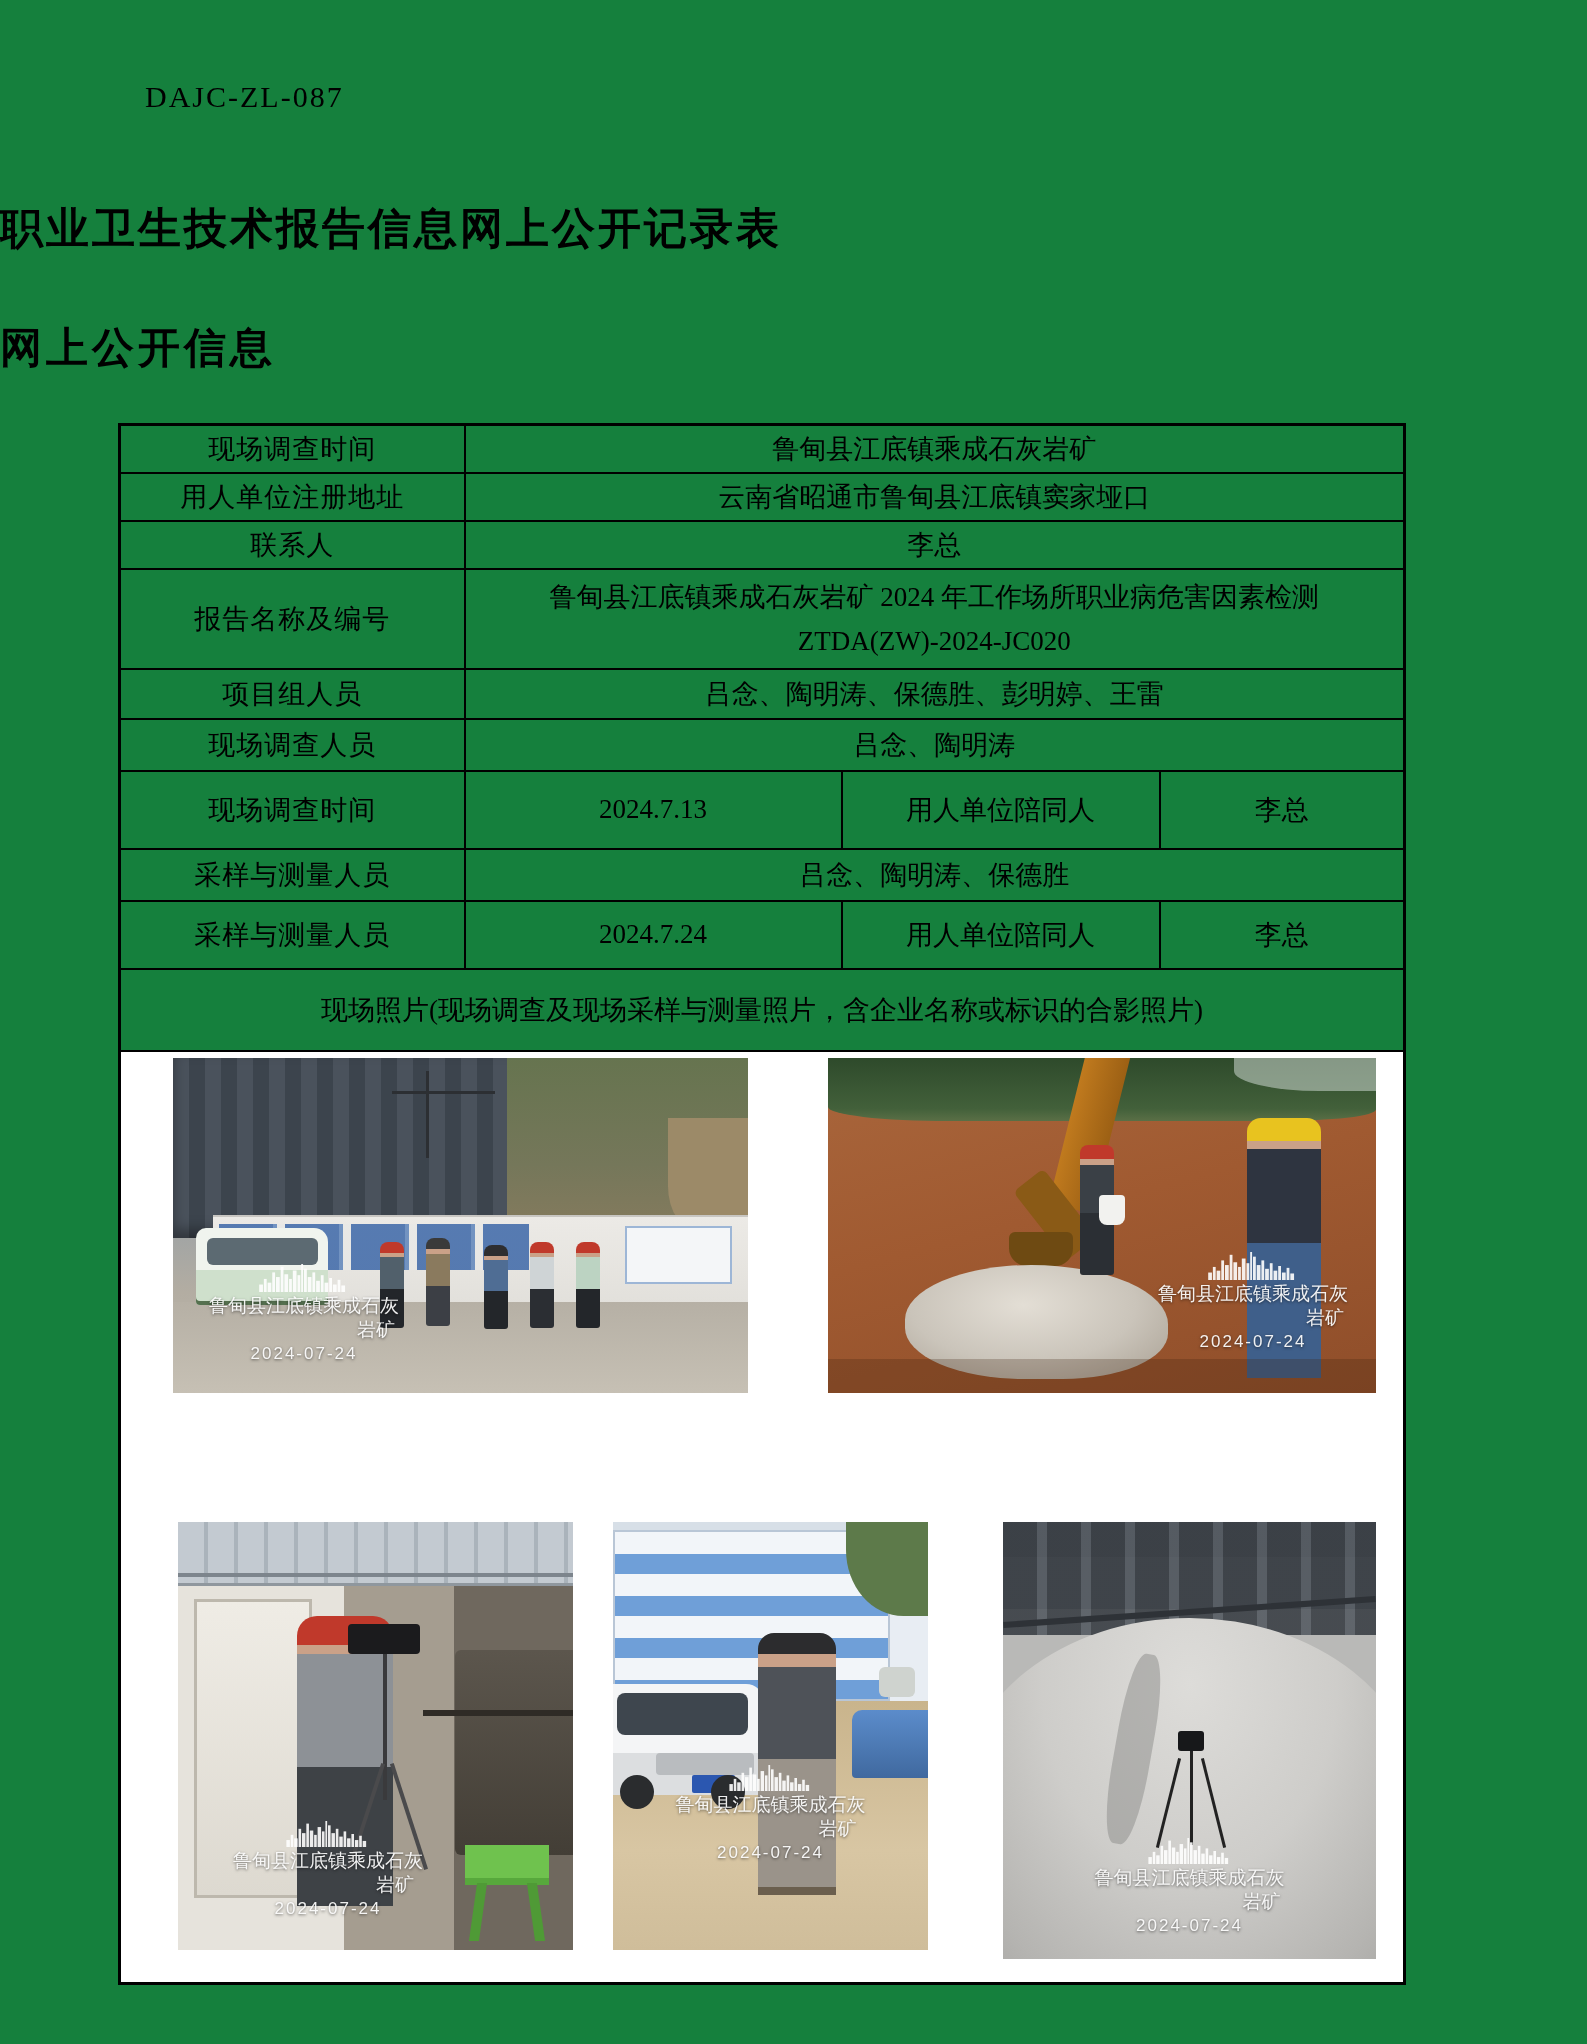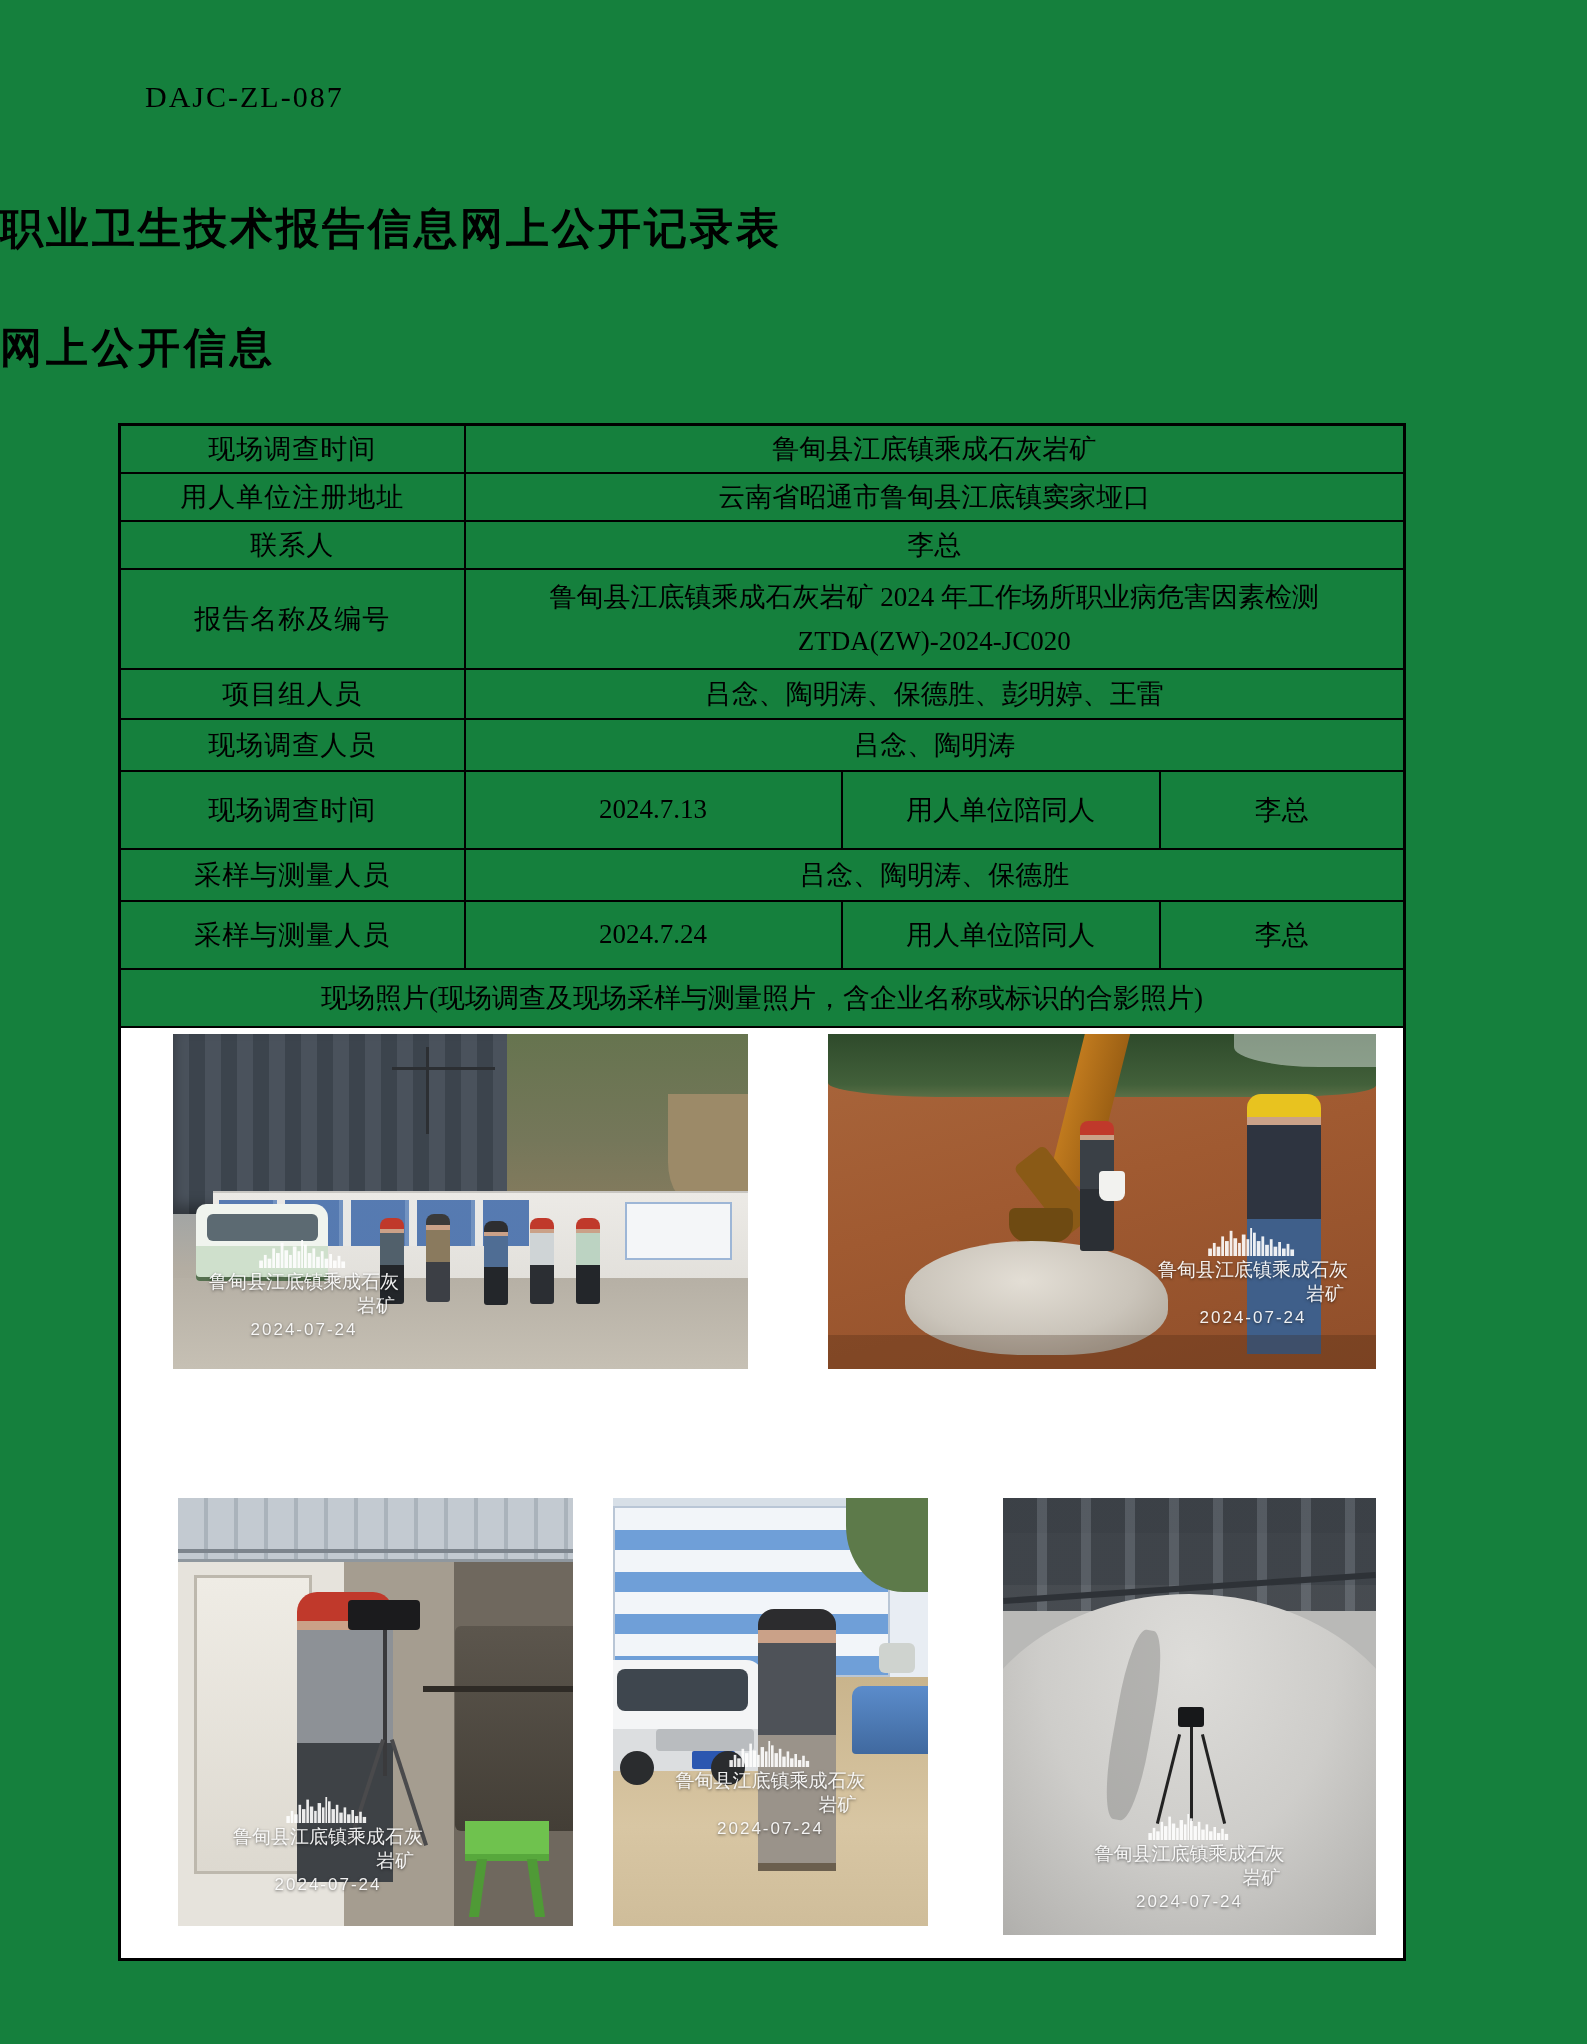--- a/index.html
+++ b/index.html
@@ -8,21 +8,21 @@
   .page { position:relative; width:1587px; height:2044px; background:#15803d; overflow:hidden; }
 
   .doc-code { position:absolute; left:145px; top:80px; font-size:30px; letter-spacing:2px; font-family:"Liberation Serif",serif; }
   .doc-title { position:absolute; left:0; top:200px; width:100%; font-size:43px; font-weight:bold; letter-spacing:3px; }
   .doc-subtitle { position:absolute; left:0; top:320px; width:100%; text-align:left; font-size:42px; font-weight:bold; letter-spacing:4px; }
 
   table.info { position:absolute; left:118px; top:423px; width:1285px; border-collapse:collapse; table-layout:fixed; }
   table.info td { border:2px solid #000; font-size:27px; text-align:center; vertical-align:middle; padding:2px 4px; }
   table.info { border:3px solid #000; }
   td.lbl { letter-spacing:1px; }
-  td.caption-cell { text-align:right; padding:10px 8px !important; }
+  td.caption-cell { text-align:right; padding:22px 8px !important; }
   .rep-line { line-height:44px; }
 
   
   td.photos-cell { padding:0 !important; }
   .photos-wrap { position:relative; width:100%; height:930px; background:#fff; }
   .photo { position:absolute; overflow:hidden; background:#888; }
 
   
   .wm { position:absolute; text-align:center; color:rgba(255,255,255,.92); text-shadow:0 1px 3px rgba(0,0,0,.55); font-family:"Liberation Sans",sans-serif; line-height:1.25; }
   .wm .wm-l1 { font-size:19px; white-space:nowrap; }

